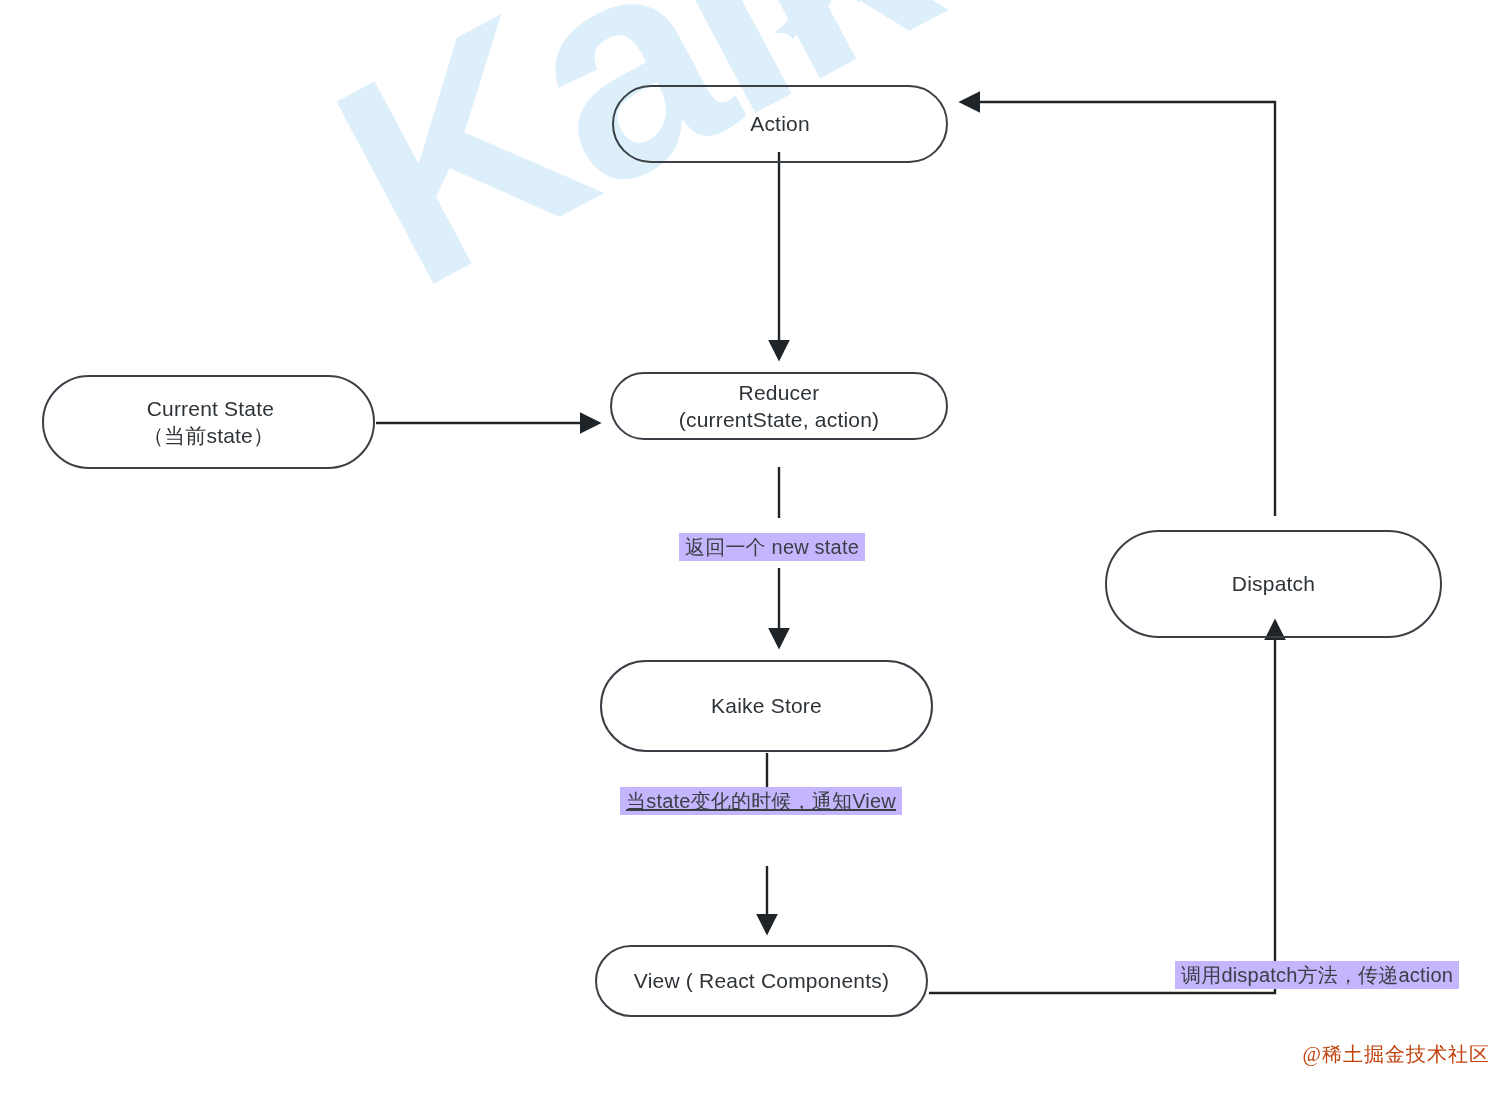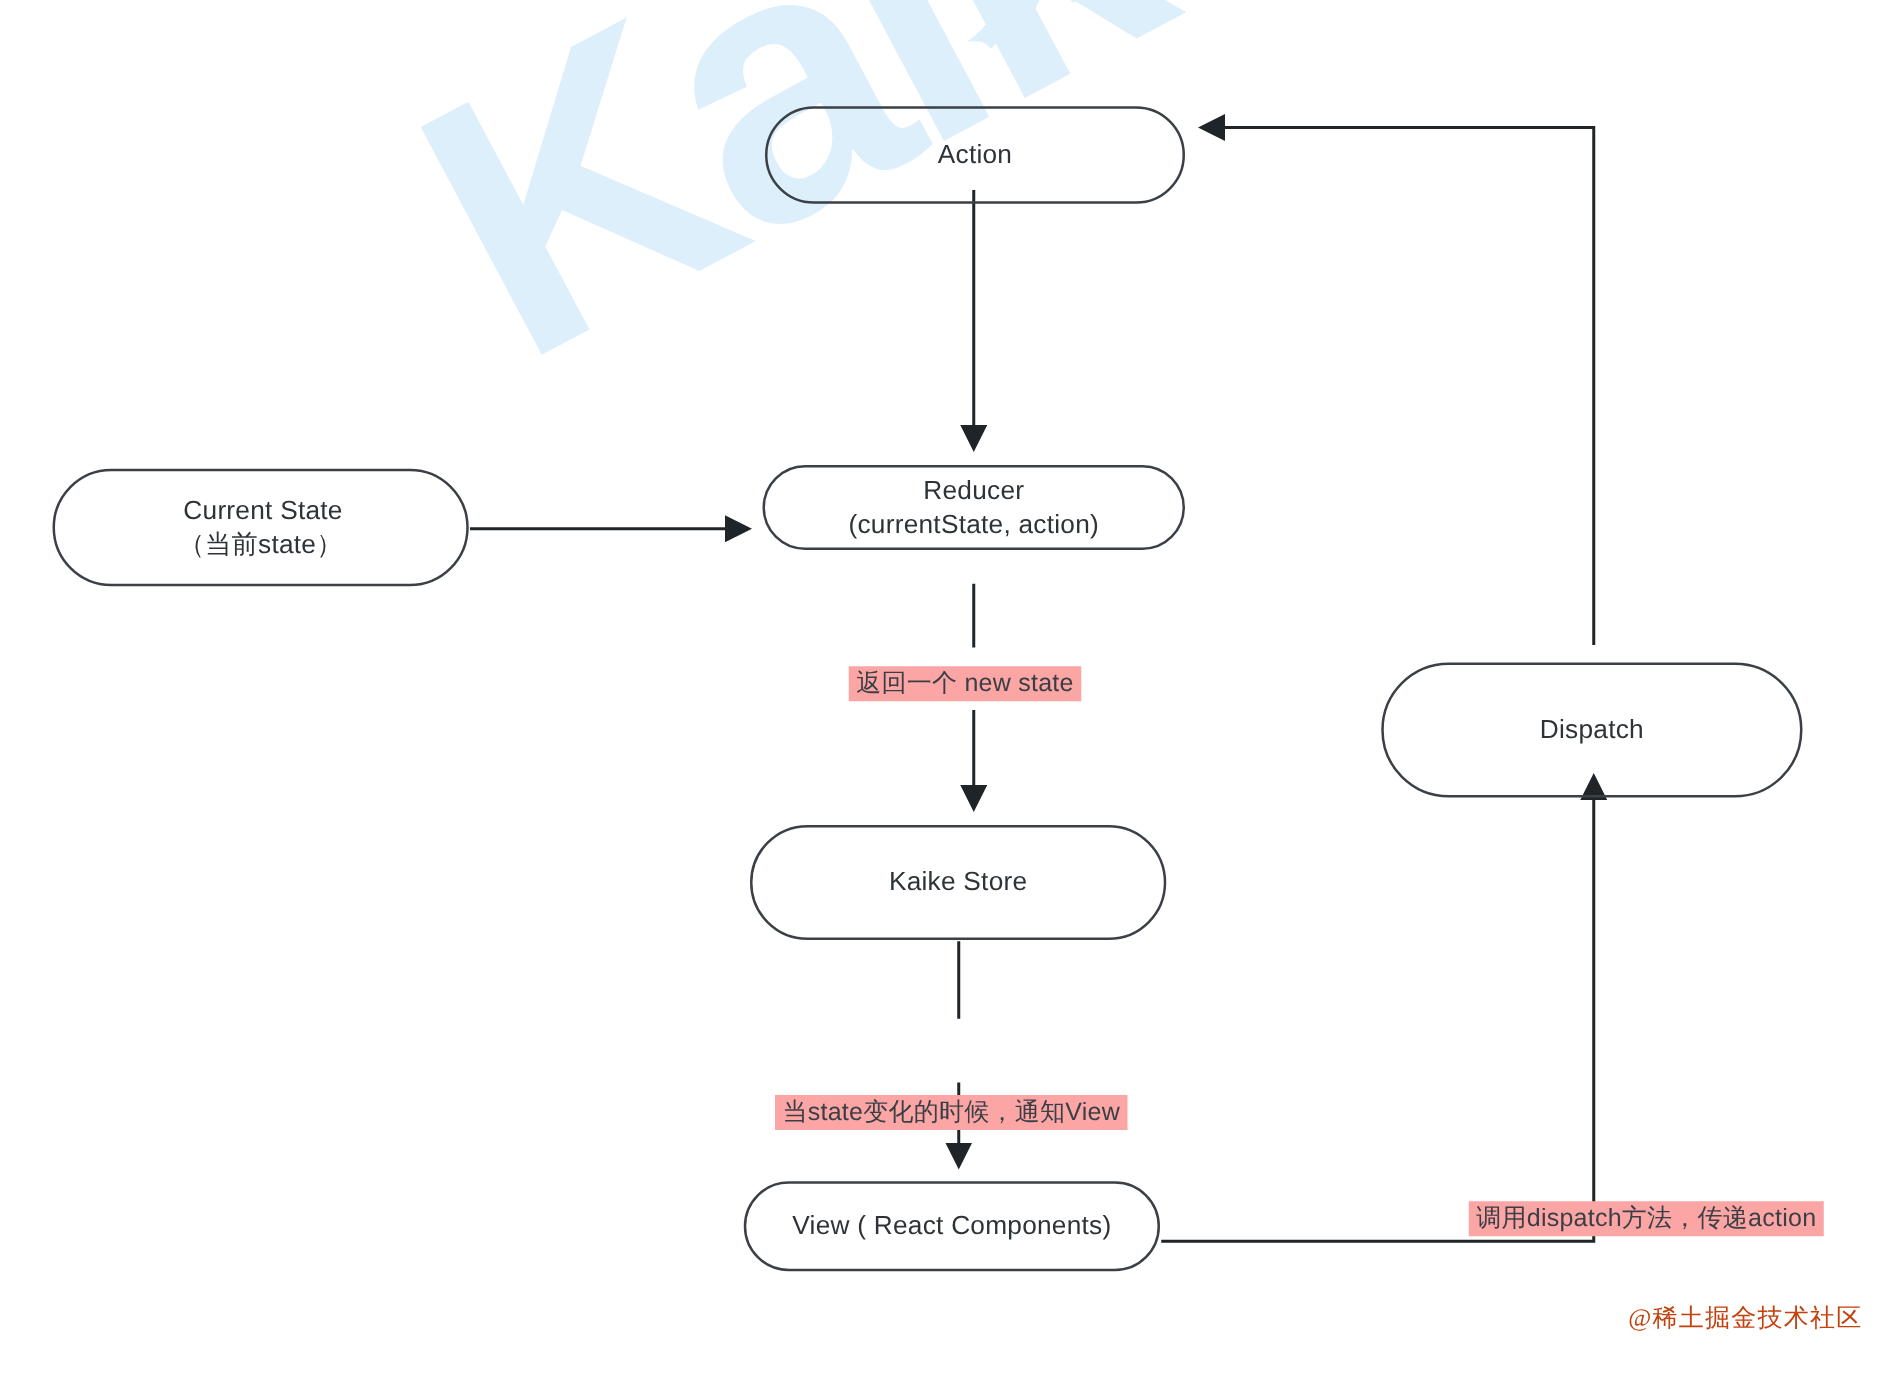--- a/index.html
+++ b/index.html
@@ -64,21 +64,21 @@
     letter-spacing: 0.2px;
     white-space: pre-line;
     color: #2e3338;
   }
   .edge-label {
     position: absolute;
     font-size: 20px;
     color: #3a3f45;
     white-space: nowrap;
     letter-spacing: 0.2px;
-    background: #fca5a5;
+    background: #c4b5fd;
     padding: 2px 6px;
     line-height: 1.2;
     text-align: right;
   }
 </style>
 </head>
 <body>
 
 <div id="canvas">
 
@@ -144,19 +144,19 @@
   <div class="node-box" style="left:600px; top:660px; width:333px; height:92px;">
     <span class="node-label">Kaike Store</span>
   </div>
 
   <div class="node-box" style="left:595px; top:945px; width:333px; height:72px;">
     <span class="node-label">View ( React Components)</span>
   </div>
 
   <div class="edge-label" style="left:679px; top:533px;">返回一个 new state</div>
 
-  <div class="edge-label" style="left:620px; top:876px;">当state变化的时候，通知View</div>
+  <div class="edge-label" style="left:620px; top:787px;text-decoration:underline;">当state变化的时候，通知View</div>
 
   <div class="edge-label" style="left:1127px; top:961px;margin-left:48px;">调用dispatch方法，传递action</div>
 
   <div class="wm-credit">@稀土掘金技术社区</div>
 
 </div>
 
 </body></html>

